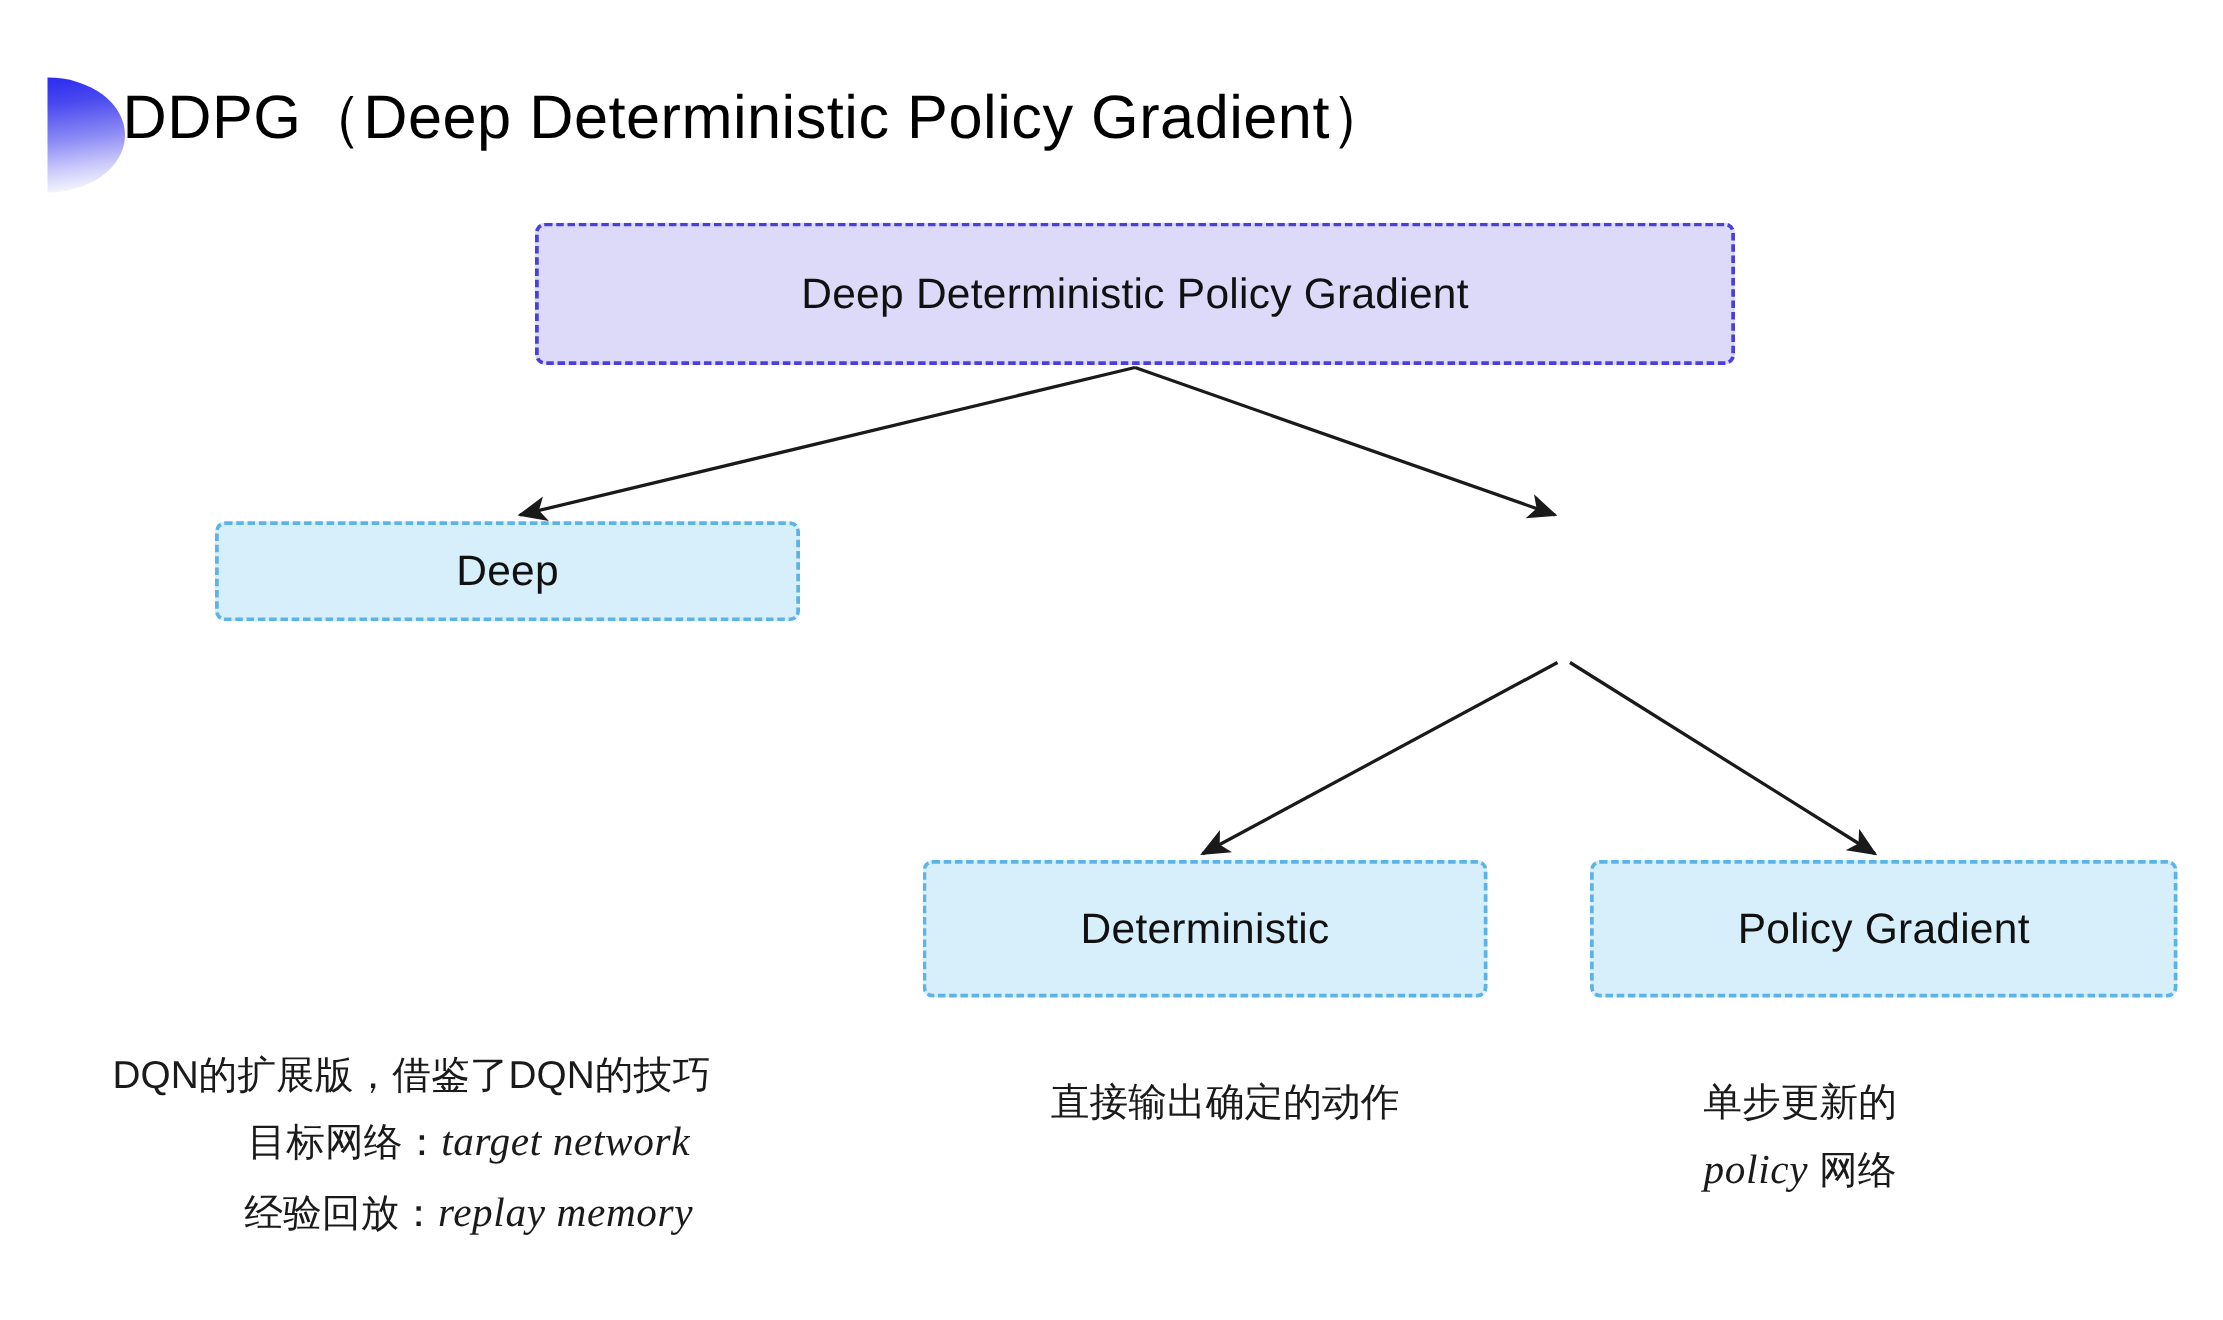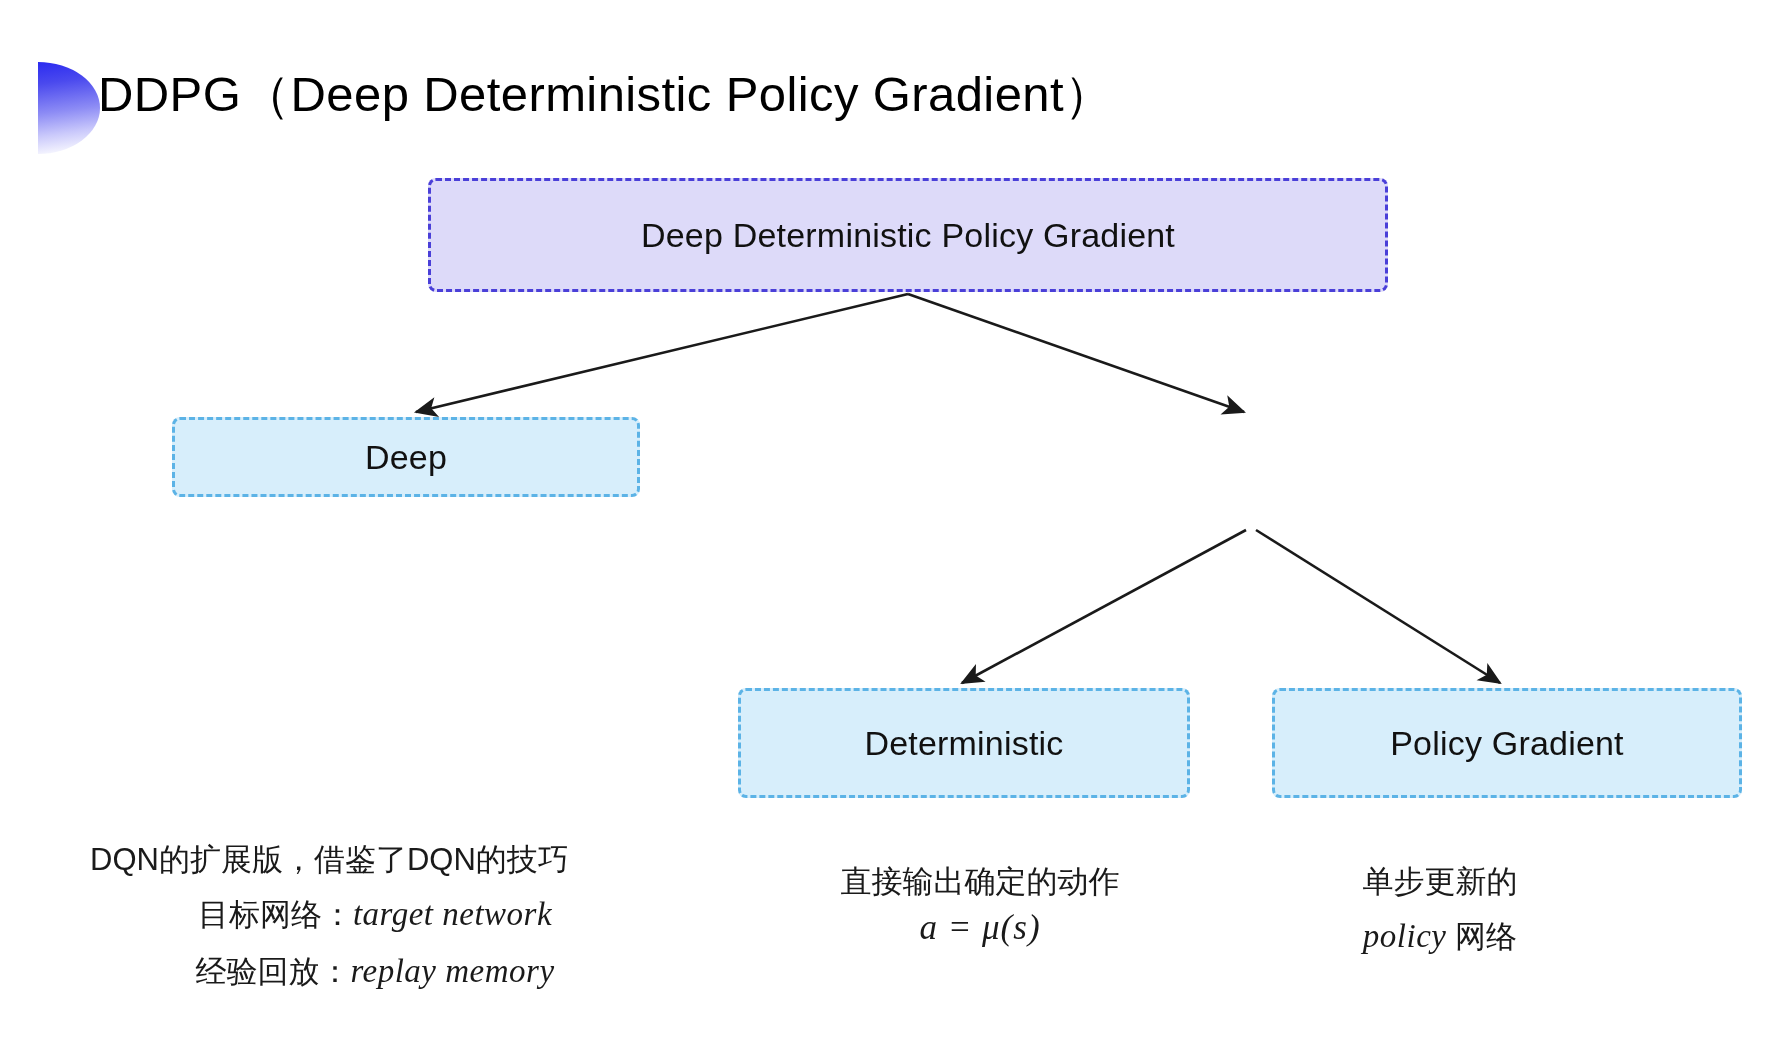--- a/index.html
+++ b/index.html
@@ -133,21 +133,20 @@
   </div>
 
   <div class="caption" id="cap-left">
     <div class="cap-line l1">DQN的扩展版，借鉴了DQN的技巧</div>
     <div class="cap-line l2"><span>目标网络：</span><span class="mathit">target network</span></div>
     <div class="cap-line l3"><span>经验回放：</span><span class="mathit">replay memory</span></div>
   </div>
 
   <div class="caption" id="cap-mid">
     <div class="cap-line">直接输出确定的动作</div>
-    <div class="mathit-eq">a = μ(s)</div>
   </div>
 
   <div class="caption" id="cap-right">
     <div class="cap-line">单步更新的</div>
     <div class="cap-line"><span class="mathit">policy</span><span> 网络</span></div>
   </div>
 
 </div>
 
 </body></html>

